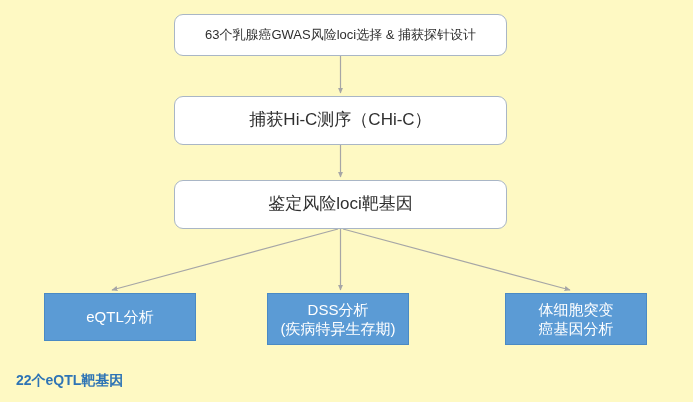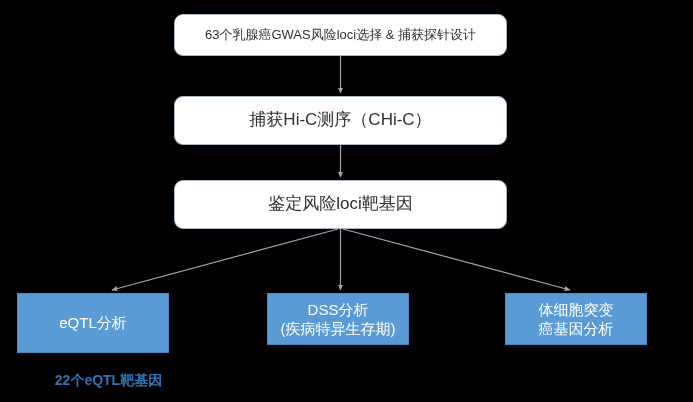--- a/index.html
+++ b/index.html
@@ -7,21 +7,21 @@
     padding: 0;
     background: #ffffff;
   }
   body {
     font-family: "Liberation Sans", "DejaVu Sans", sans-serif;
   }
   #canvas {
     position: relative;
     width: 693px;
     height: 402px;
-    background: #000000;
+    background: #fef9c3;
     overflow: hidden;
   }
   #arrow-layer {
     position: absolute;
     left: 0;
     top: 0;
     width: 693px;
     height: 402px;
     pointer-events: none;
   }
@@ -75,45 +75,45 @@
     color: #ffffff;
     text-align: center;
     line-height: 1.28;
     font-size: 15px;
   }
   .blue-box .txt {
     display: block;
     padding: 0 6px;
   }
   #box-eqtl {
-    left: 17px;
+    left: 44px;
     top: 293px;
     width: 152px;
-    height: 60px;
+    height: 48px;
     justify-content: center;
   }
   #box-dss {
     left: 267px;
     top: 293px;
     width: 142px;
     height: 52px;
   }
   #box-somatic {
     left: 505px;
     top: 293px;
     width: 142px;
     height: 52px;
   }
   .result-label {
     position: absolute;
     color: #2e74b5;
     font-weight: bold;
     font-size: 14px;
     white-space: nowrap;
-    text-align: center;
+    text-align: left;
   }
   #label-eqtl {
     left: 16px;
     top: 372px;
     width: 185px;
   }
   #label-dss {
     left: 245px;
     top: 372px;
     width: 185px;

